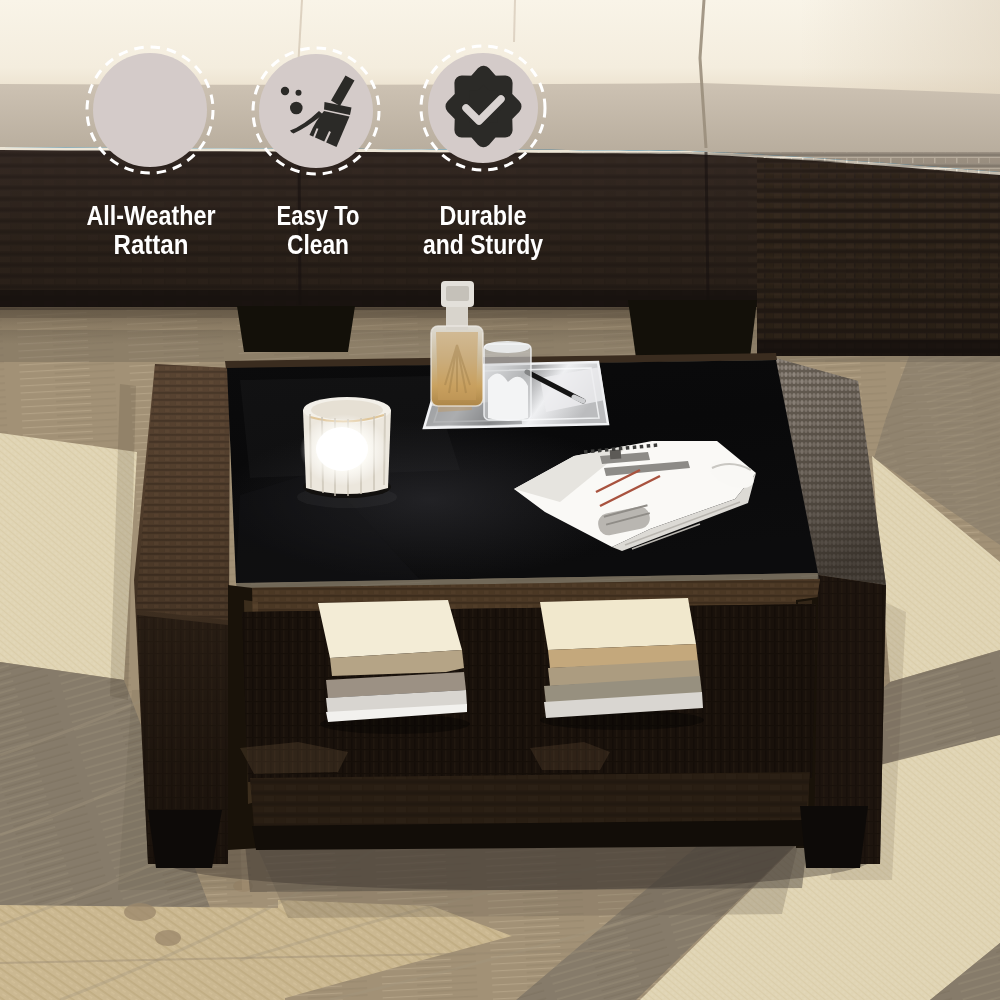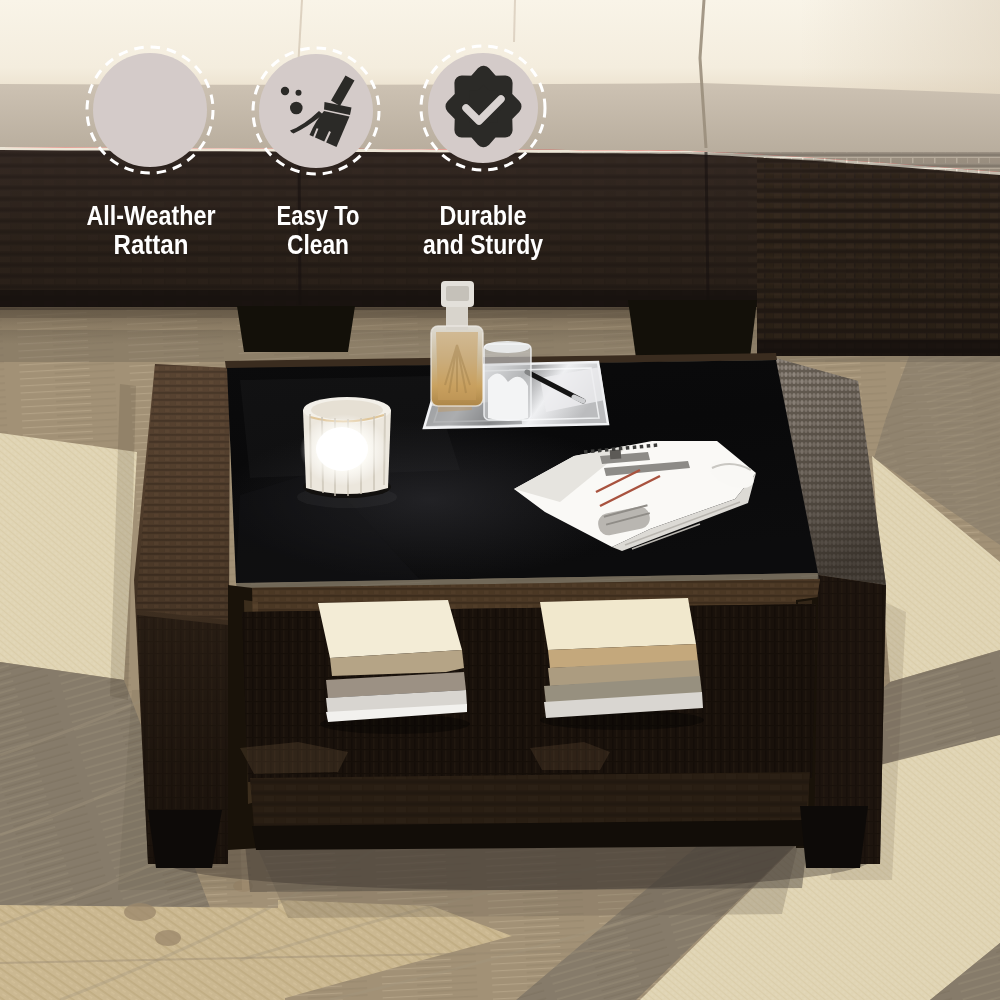--- a/index.html
+++ b/index.html
@@ -1,16 +1,16 @@
 <!DOCTYPE html>
 <html><head>
 <meta charset="utf-8">
 <style>
   html,body{margin:0;padding:0;}
-  #stage{position:relative;width:1000px;height:1000px;overflow:hidden;background:#ef4444;
+  #stage{position:relative;width:1000px;height:1000px;overflow:hidden;background:#0369a1;
          font-family:"Liberation Sans",sans-serif;}
   svg{display:block;}
 </style>
 </head>
 <body>
 <div id="stage">
 <svg width="1000" height="1000" viewBox="0 0 1000 1000" xmlns="http://www.w3.org/2000/svg">
 <defs>
   <linearGradient id="cushTop" x1="0" y1="0" x2="0" y2="1">
     <stop offset="0" stop-color="#f9f4e8"></stop>

